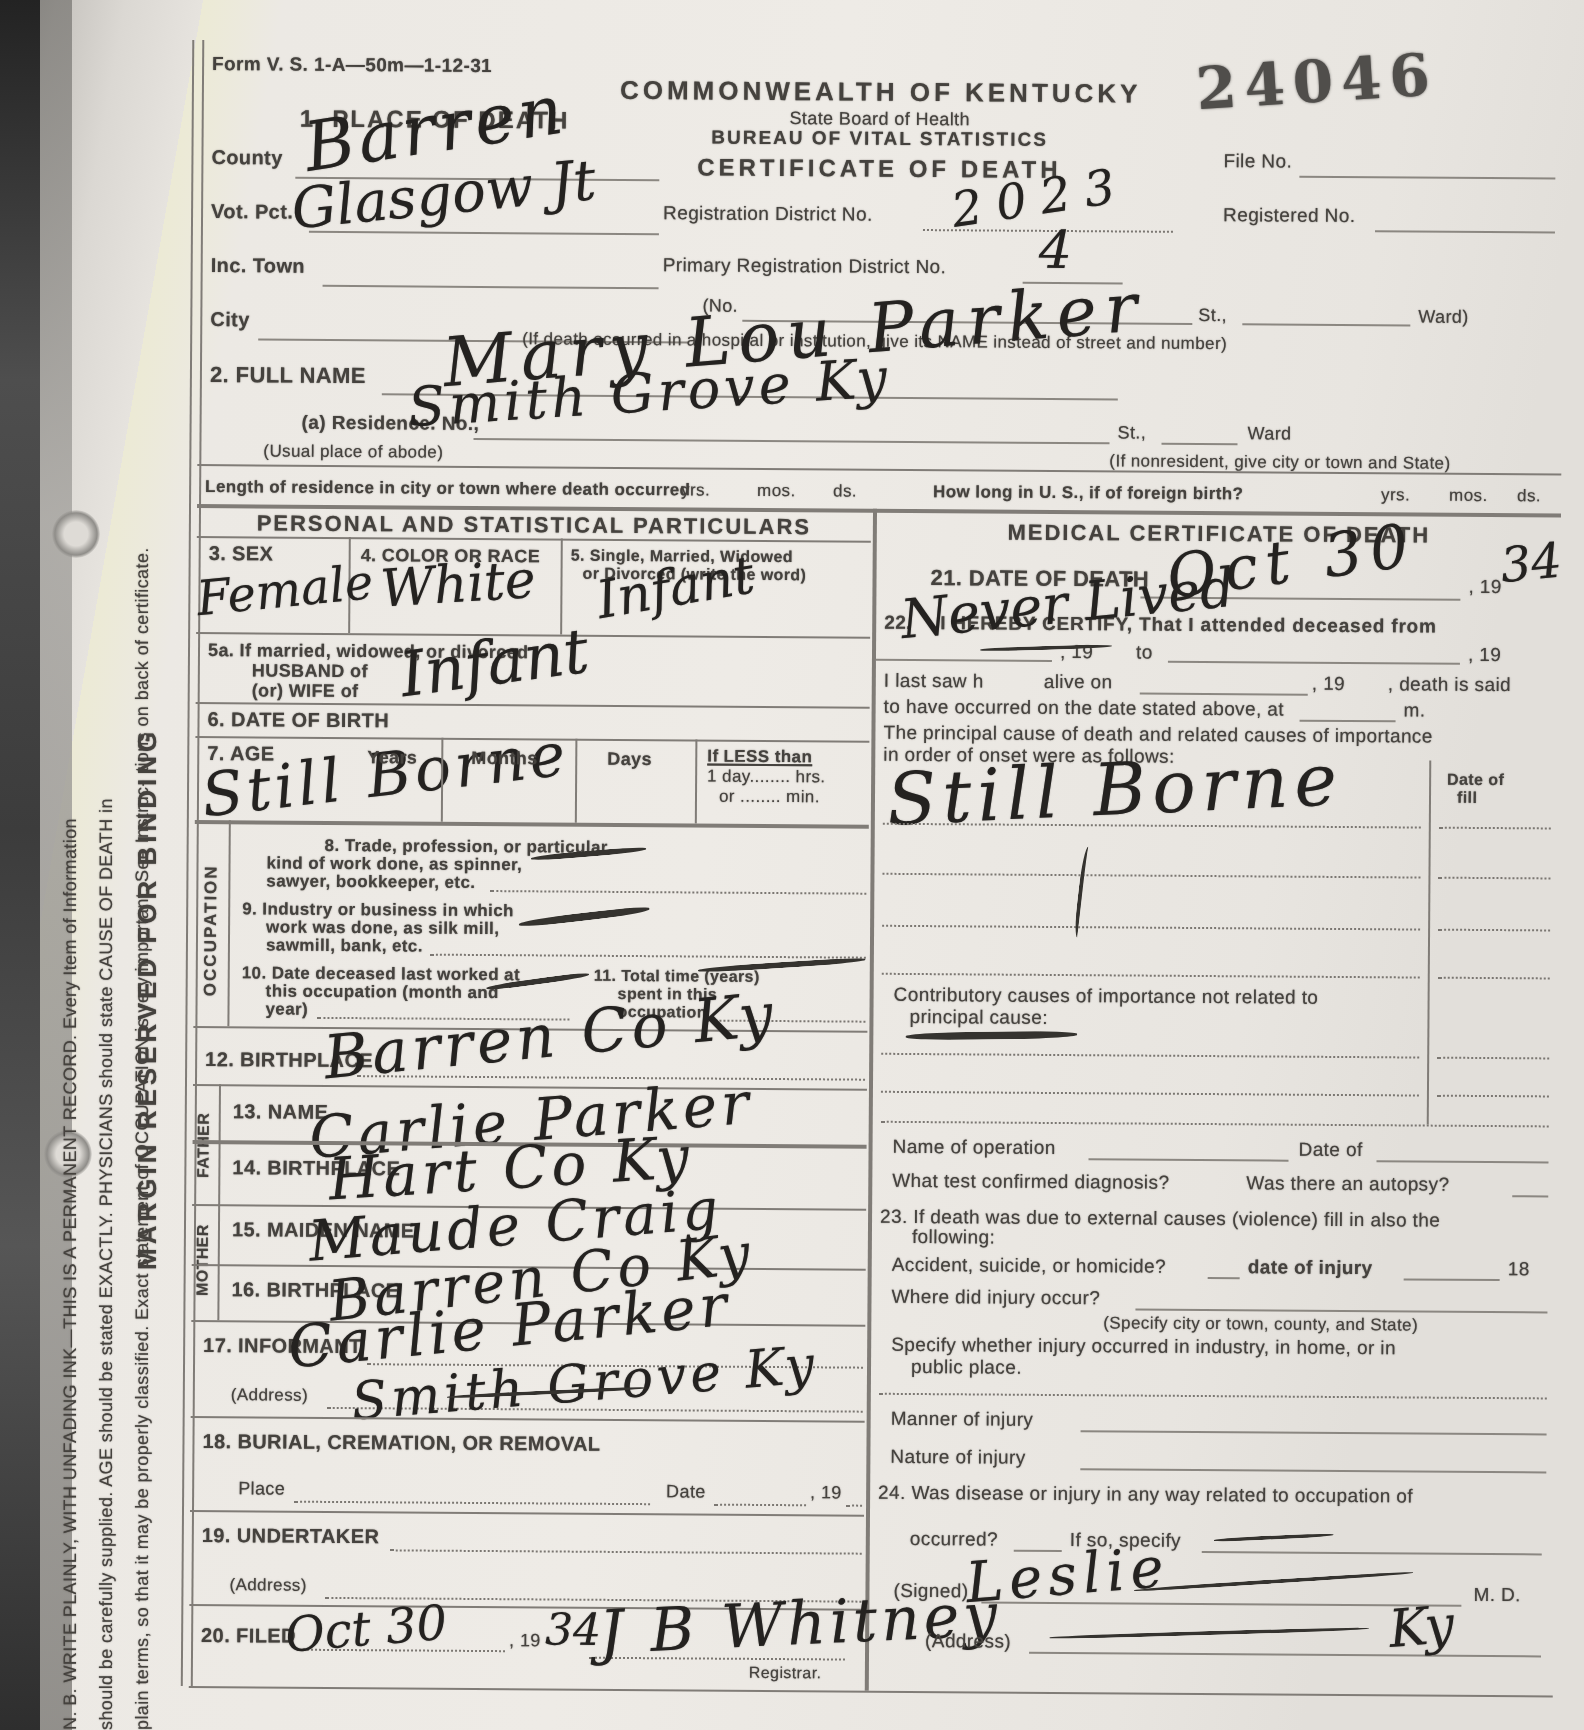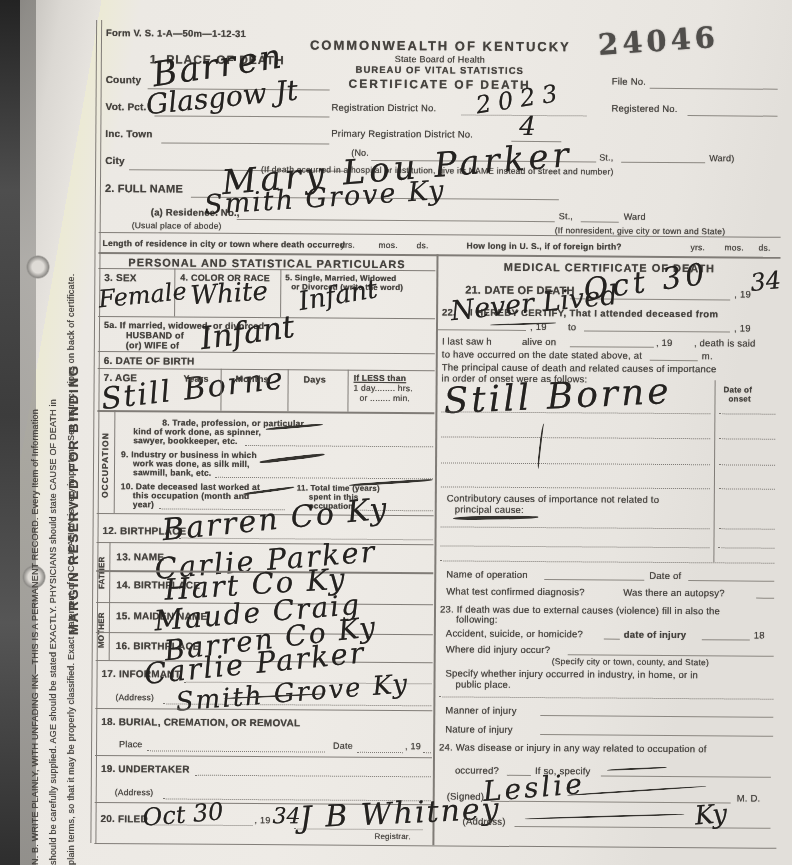--- a/index.html
+++ b/index.html
@@ -258,21 +258,21 @@
   <div class="t n s95" style="left:658px;top:333px;">, 19</div>
   <div class="t n s95" style="left:696px;top:333px;">, death is said</div>
   <div class="t n s95" style="left:444px;top:346px;">to have occurred on the date stated above, at</div>
   <div class="sl" style="left:652px;top:356px;width:48px;"></div>
   <div class="t n s95" style="left:704px;top:346px;">m.</div>
   <div class="t n s95" style="left:444px;top:359px;">The principal cause of death and related causes of importance</div>
   <div class="t n s95" style="left:444px;top:370px;">in order of onset were as follows:</div>
 
   <div class="vl" style="left:717px;top:376px;height:182px;"></div>
   <div class="t s8" style="left:726px;top:381px;">Date of</div>
-  <div class="t s8" style="left:731px;top:390px;">onset</div>
+  <div class="t s8" style="left:731px;top:390px;">fill</div>
   <div class="hw" style="left:446px;top:372px;font-size:36px;letter-spacing:3px;transform:rotate(-3deg);">Still Borne</div>
   <div class="ld" style="left:444px;top:409px;width:269px;"></div>
   <div class="ld" style="left:722px;top:409px;width:56px;"></div>
   <div class="ld" style="left:444px;top:434px;width:269px;"></div>
   <div class="ld" style="left:722px;top:434px;width:56px;"></div>
   <div class="ld" style="left:444px;top:460px;width:269px;"></div>
   <div class="ld" style="left:722px;top:460px;width:56px;"></div>
   <div class="ld" style="left:444px;top:484px;width:269px;"></div>
   <div class="ld" style="left:722px;top:484px;width:56px;"></div>
   <div class="stroke" style="left:542px;top:420px;width:3px;height:46px;border-top:none;border-left:2.5px solid #35332f;transform:rotate(6deg);"></div>

